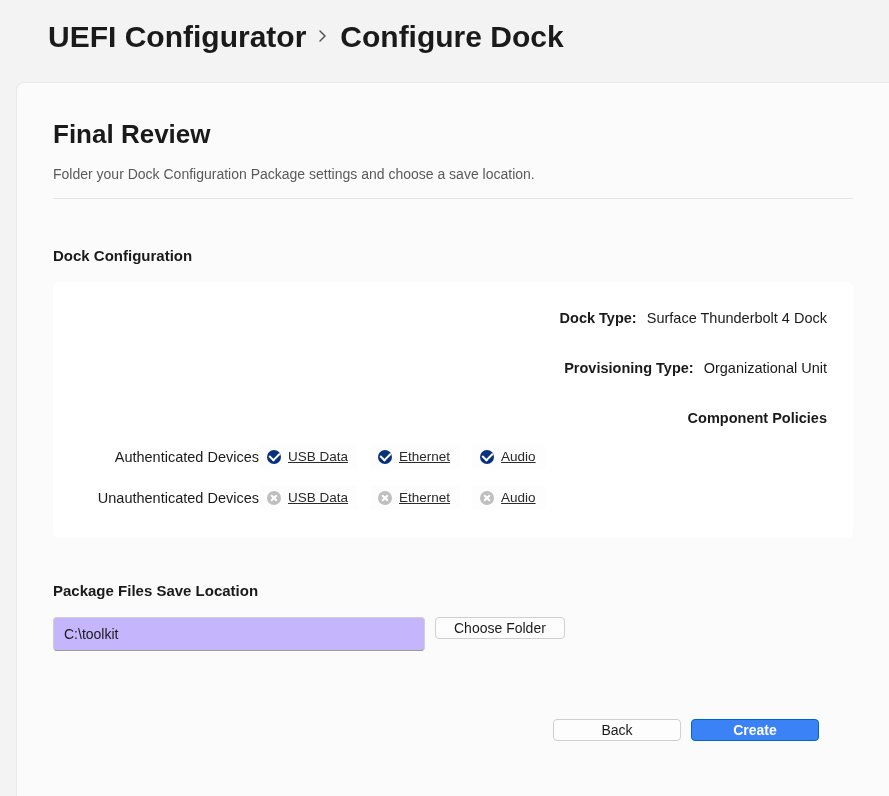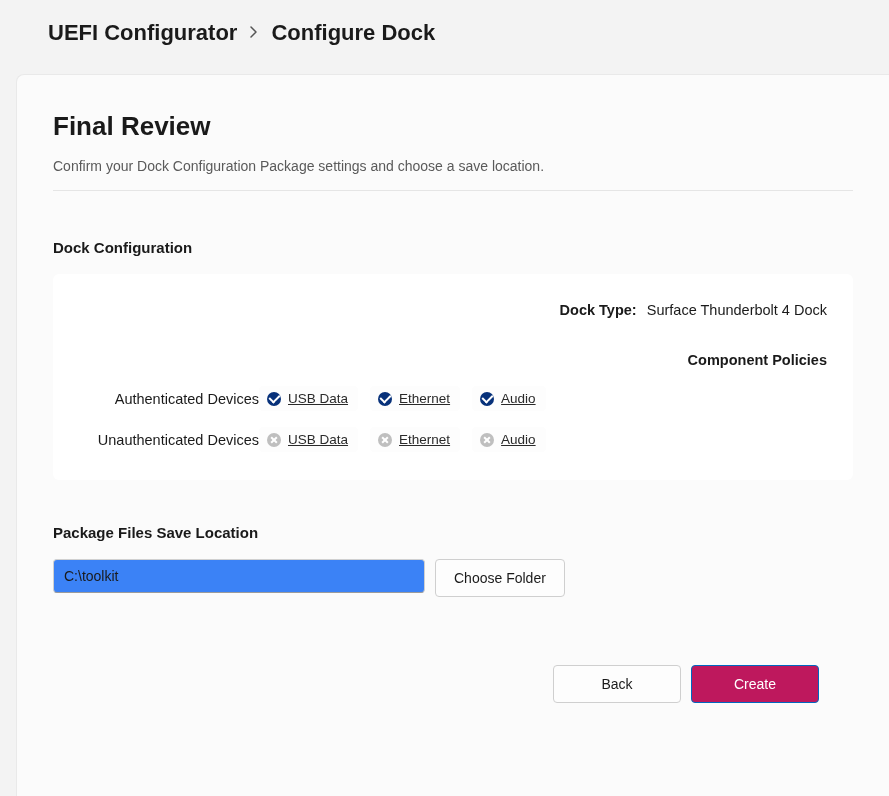--- a/index.html
+++ b/index.html
@@ -12,21 +12,21 @@
       background-color: #f3f3f3;
       width: 889px;
       height: 796px;
       overflow: hidden;
     }
     .breadcrumb {
       padding: 20px 48px 28px;
       display: flex;
       align-items: center;
       gap: 12px;
-      font-size: 22px;
+      font-size: 30px;
       color: #1a1a1a;
     }
     .breadcrumb-root {
       font-weight: 600;
     }
     .breadcrumb-chevron {
       color: #555;
       font-size: 18px;
     }
     .breadcrumb-current {
@@ -165,41 +165,42 @@
     }
     .path-input {
       width: 372px;
       height: 34px;
       padding: 0 10px;
       border: 1px solid #d0d0d0;
       border-bottom: 1px solid #9b9b9b;
       border-radius: 4px;
       font-size: 14px;
       color: #1a1a1a;
-      background-color: #3b82f6;
+      background-color: #c4b5fd;
       font-family: inherit;
     }
     .btn {
       display: inline-flex;
       align-items: center;
       justify-content: center;
-      height: 38px;
+      height: 22px;
       padding: 0 18px;
       border-radius: 4px;
       font-size: 14px;
       font-family: inherit;
       cursor: pointer;
       border: 1px solid #cfcfcf;
       background-color: #fdfdfd;
       color: #1a1a1a;
     }
     .btn-primary {
-      background-color: #be185d;
+      background-color: #3b82f6;
       border-color: #0067c0;
       color: #ffffff;
+      font-weight: bold;
     }
     .footer-actions {
       display: flex;
       justify-content: flex-end;
       gap: 10px;
       padding-right: 34px;
     }
     .footer-actions .btn {
       width: 128px;
     }
@@ -212,30 +213,34 @@
   <span class="breadcrumb-chevron">
     <svg width="10" height="14" viewBox="0 0 10 14">
         <path d="M2 2 L7 7 L2 12" stroke="#555" stroke-width="1.5" fill="none" stroke-linecap="round" stroke-linejoin="round"></path>
       </svg>
   </span>
   <span class="breadcrumb-current">Configure Dock</span>
 </div>
 
 <div class="main-panel">
   <h1 class="page-title">Final Review</h1>
-  <p class="page-subtitle">Confirm your Dock Configuration Package settings and choose a save location.</p>
+  <p class="page-subtitle">Folder your Dock Configuration Package settings and choose a save location.</p>
   <hr class="divider">
 
   <div>
     <div class="section-heading">Dock Configuration</div>
 
     <div class="config-card">
       <div class="kv-row">
         <span class="kv-key">Dock Type:</span>
         <span class="kv-value">Surface Thunderbolt 4 Dock</span>
+      </div>
+      <div class="kv-row">
+        <span class="kv-key">Provisioning Type:</span>
+        <span class="kv-value">Organizational Unit</span>
       </div>
 
       <div class="sub-heading">Component Policies</div>
 
       <div class="policy-row">
         <div class="policy-label">Authenticated Devices</div>
         <div class="policy-badges">
           <span class="badge">
             <span class="badge-icon badge-icon-enabled"></span>
             <span>USB Data</span>

